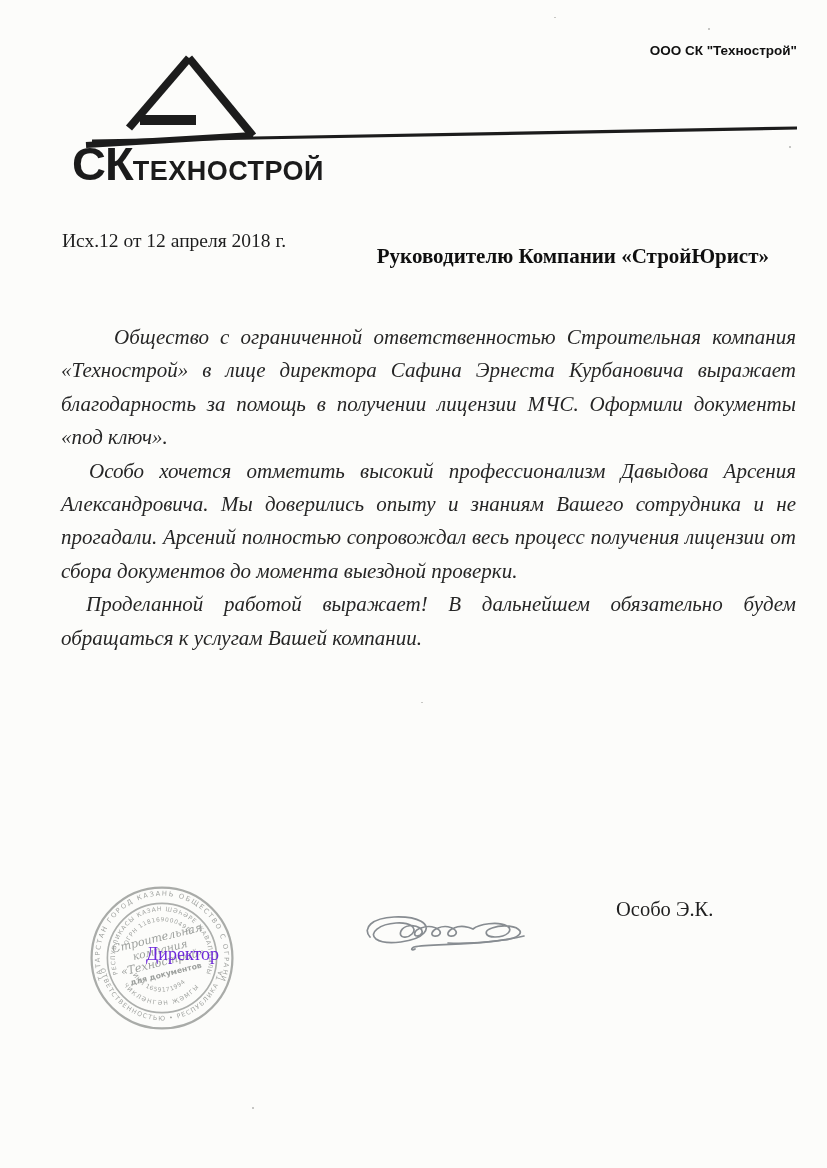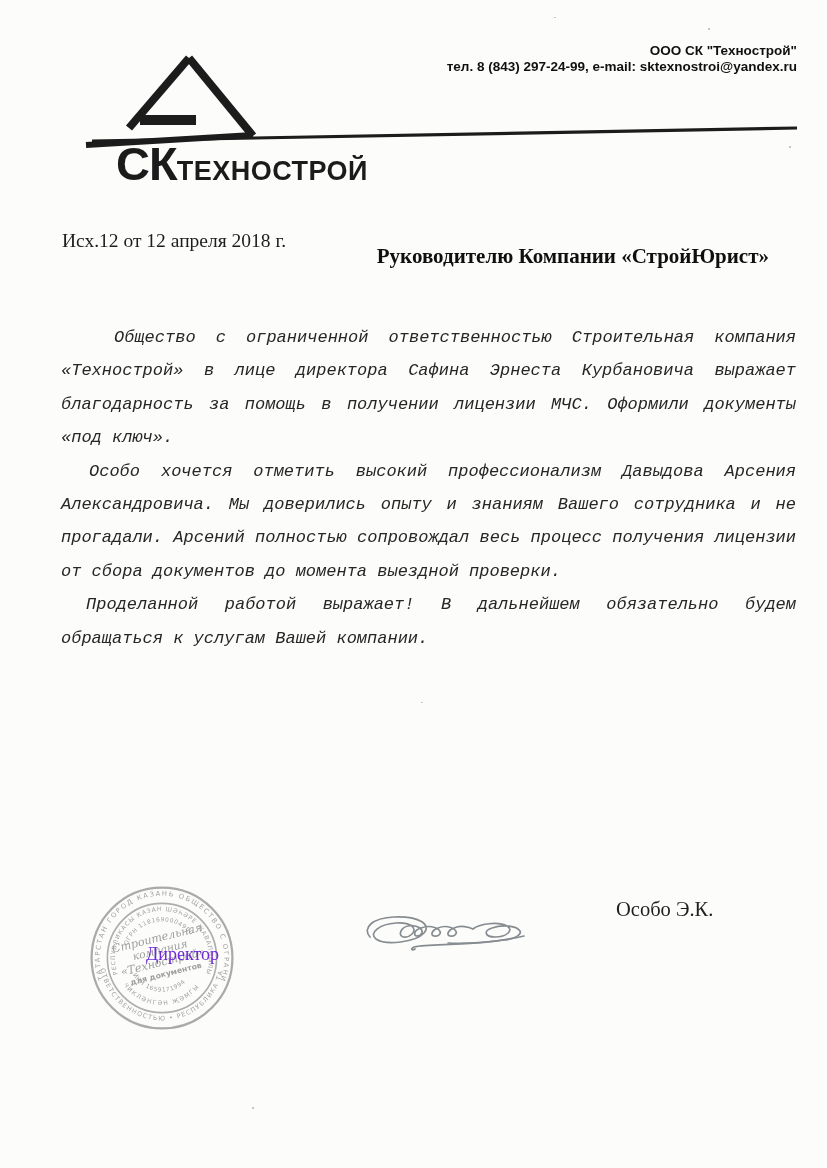--- a/index.html
+++ b/index.html
@@ -5,43 +5,43 @@
   html,body { margin:0; padding:0; background:#e8e8e8; }
   .page {
     position:relative; width:827px; height:1168px; margin:0 auto;
     background:#fcfcfa; overflow:hidden;
     font-family:"Liberation Serif", serif; color:#222;
   }
   
   .logo-svg { position:absolute; left:0; top:0; width:827px; height:200px; }
   .logo-text {
     position:absolute; left:72px; top:136px; white-space:nowrap;
-    font-family:"Liberation Sans", sans-serif; color:#1b1b1b;margin-left:44px;
+    font-family:"Liberation Sans", sans-serif; color:#1b1b1b;
   }
   .logo-sk   { font-size:47px; font-weight:700; letter-spacing:-1px; }
   .logo-name { font-size:27px; font-weight:700; letter-spacing:0.5px; }
   .header-block {
     position:absolute; top:43px; right:30px; text-align:right;
     font-family:"Liberation Sans", sans-serif; font-weight:700;
     font-size:13.5px; line-height:16.4px; color:#101010;
   }
   
   .outgoing {
     position:absolute; left:62px; top:212px;
     font-size:19.5px; color:#1d1d1d;margin-top:18px;
   }
   .addressee {
     position:absolute; right:58px; top:244px;
     font-size:21px; font-weight:700; color:#0f0f0f;font-family:Liberation Serif, serif;
   }
   
   .body-text {
     position:absolute; left:61px; top:321px; width:735px;
-    font-style:italic; font-size:17px; line-height:33.4px;
-    color:#262626; text-align:justify;font-family:Liberation Mono, monospace;
+    font-style:italic; font-size:21px; line-height:33.4px;
+    color:#262626; text-align:justify;
   }
   .body-text p { margin:0; }
   .body-text p.p1 { text-indent:53px; }
   .body-text p.p2 { text-indent:28px; }
   .body-text p.p3 { text-indent:25px; }
   
   .stamp-svg { position:absolute; left:88px; top:884px; width:148px; height:148px; opacity:0.82; }
   .director {
     position:absolute; left:146px; top:944px; z-index:3;
     font-size:18px; color:#6d28d9;
@@ -73,21 +73,20 @@
       <path d="M 92 141 L 797 128" stroke-width="3.2"></path>
     </g>
   </svg>
 
   <div class="logo-text">
     <span class="logo-sk">СК</span><span class="logo-name">ТЕХНОСТРОЙ</span>
   </div>
 
   <div class="header-block">
     <div>ООО СК "Технострой"</div>
-    <div>тел. 8 (843) 297-24-99, e-mail: sktexnostroi@yandex.ru</div>
   </div>
 
   <div class="outgoing">Исх.12 от 12 апреля 2018 г.</div>
 
   <div class="addressee">Руководителю Компании «СтройЮрист»</div>
 
   <div class="body-text">
     <p class="p1">Общество с ограниченной ответственностью Строительная компания «Технострой» в лице директора Сафина Эрнеста Курбановича выражает благодарность за помощь в получении лицензии МЧС. Оформили документы «под ключ».</p>
     <p class="p2">Особо хочется отметить высокий профессионализм Давыдова Арсения Александровича. Мы доверились опыту и знаниям Вашего сотрудника и не прогадали. Арсений полностью сопровождал весь процесс получения лицензии от сбора документов до момента выездной проверки.</p>
     <p class="p3">Проделанной работой выражает! В дальнейшем обязательно будем обращаться к услугам Вашей компании.</p>

